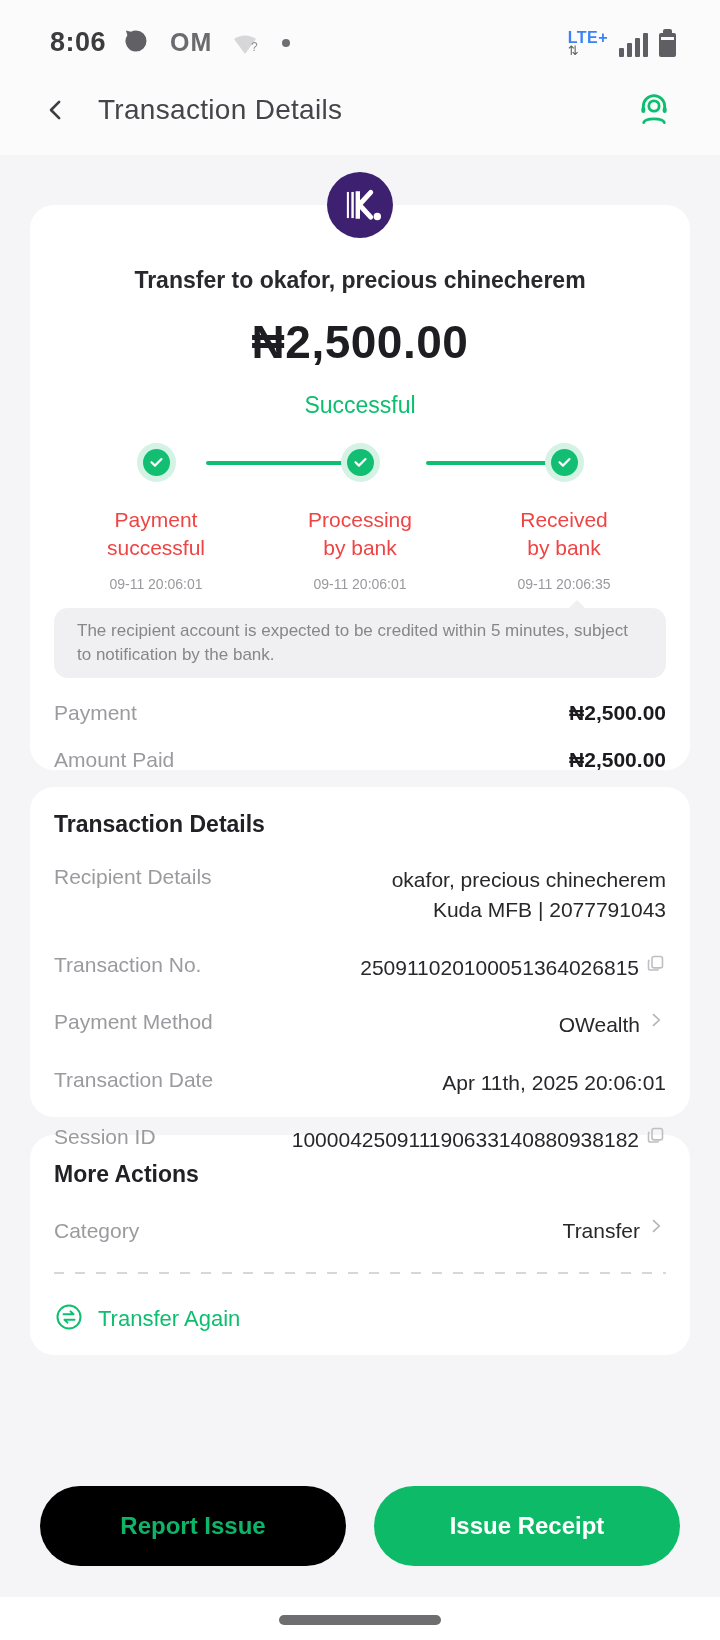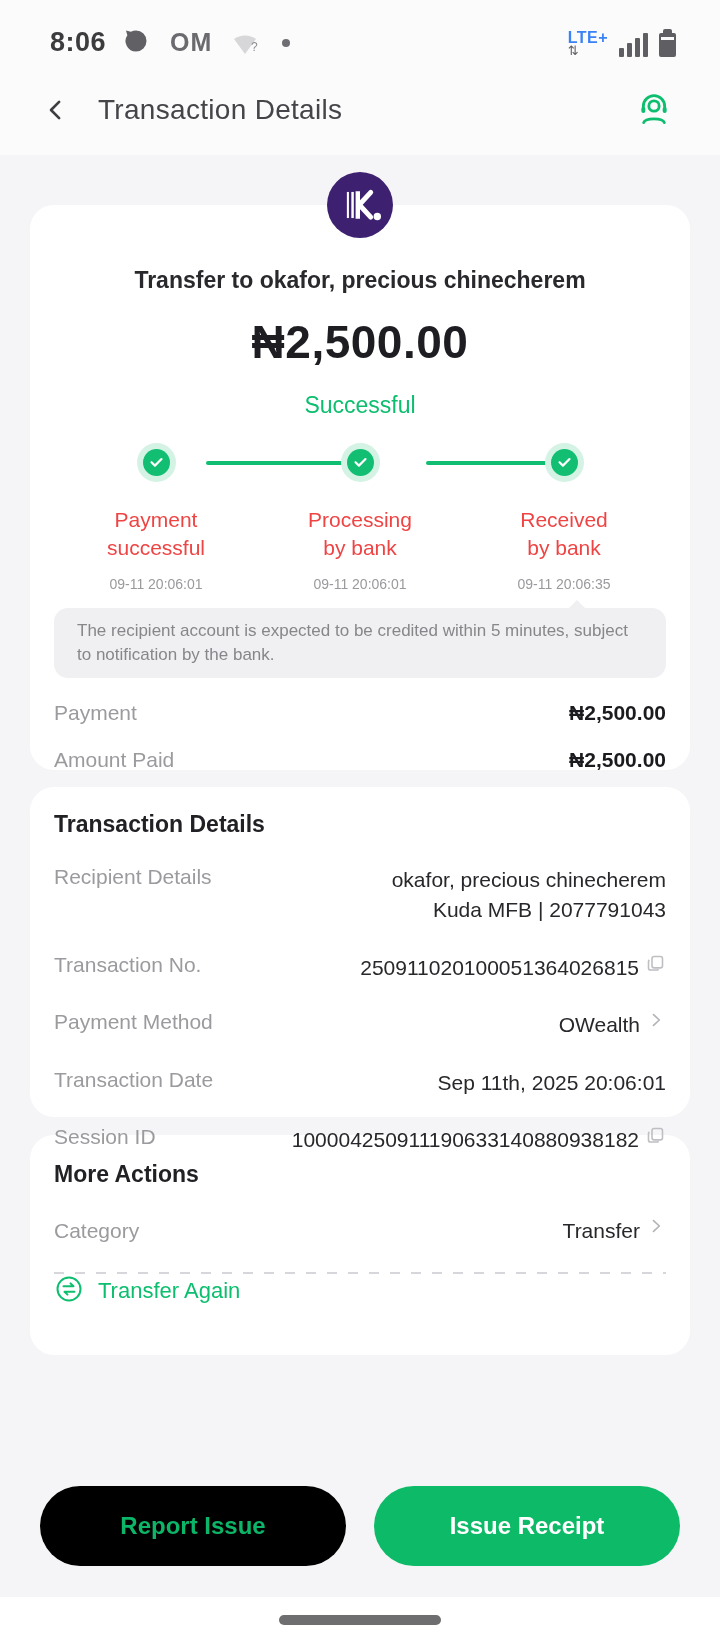--- a/index.html
+++ b/index.html
@@ -78,21 +78,21 @@
   .d-row { display:flex; align-items:flex-start; justify-content:space-between; margin-top:27px; }
   .d-label { font-size:21px; color:#9b9b9f; white-space:nowrap; }
   .d-value { font-size:21px; color:#28282c; text-align:right; line-height:1.45; }
   .d-value-wrap { display:flex; gap:6px; }
   .copy-icon, .chev-icon { display:inline-flex; }
 
   .actions-card { margin-top:18px; height:220px; padding:26px 24px; }
   .cat-row { display:flex; align-items:center; justify-content:space-between; margin-top:28px; }
   .dashed { margin-top:26px; height:2px;
     background:repeating-linear-gradient(90deg,#d7d7db 0 10px,transparent 10px 21px); }
-  .transfer-again { display:flex; align-items:center; gap:14px; }
+  .transfer-again { display:flex; align-items:center; gap:14px; margin-top:28px; }
   .transfer-again span.txt { font-size:22px; color:#0cbe6e; font-weight:500; }
 
   .footer-btns { display:flex; gap:28px; margin:131px 40px 0 40px; }
   .btn { flex:1; height:80px; border:none; border-radius:40px; font-size:24px; font-weight:700;
          font-family:inherit; display:flex; align-items:center; justify-content:center; }
   .btn.report { background:#000000; color:#0cb568; }
   .btn.share  { background:#0cba67; color:#ffffff; }
 
   .bottom-bar { position:absolute; left:0; bottom:0; width:720px; height:43px; background:#ffffff; }
   .gesture-handle { position:absolute; left:50%; top:18px; transform:translateX(-50%);
@@ -256,21 +256,21 @@
         <span class="chev-icon">
           <svg width="20" height="20" viewBox="0 0 24 24">
               <polyline points="9,5.5 16,12 9,18.5" fill="none" stroke="#b4b4b8" stroke-width="2" stroke-linecap="round" stroke-linejoin="round"></polyline>
             </svg>
         </span>
       </span>
     </div>
 
     <div class="d-row">
       <span class="d-label">Transaction Date</span>
-      <span class="d-value">Sep 11th, 2025 20:06:01</span>
+      <span class="d-value">Apr 11th, 2025 20:06:01</span>
     </div>
 
     <div class="d-row">
       <span class="d-label">Session ID</span>
       <span class="d-value d-value-wrap">
         <span>100004250911190633140880938182</span>
         <span class="copy-icon">
           <svg width="21" height="21" viewBox="0 0 24 24">
               <rect x="8" y="4" width="12" height="13" rx="2.5" fill="none" stroke="#bfbfc3" stroke-width="1.8"></rect>
               <path d="M5 8 a2.5 2.5 0 0 0-1 2 v7 a2.5 2.5 0 0 0 2.5 2.5 h7 a2.5 2.5 0 0 0 2-1" fill="none" stroke="#bfbfc3" stroke-width="1.8"></path>

